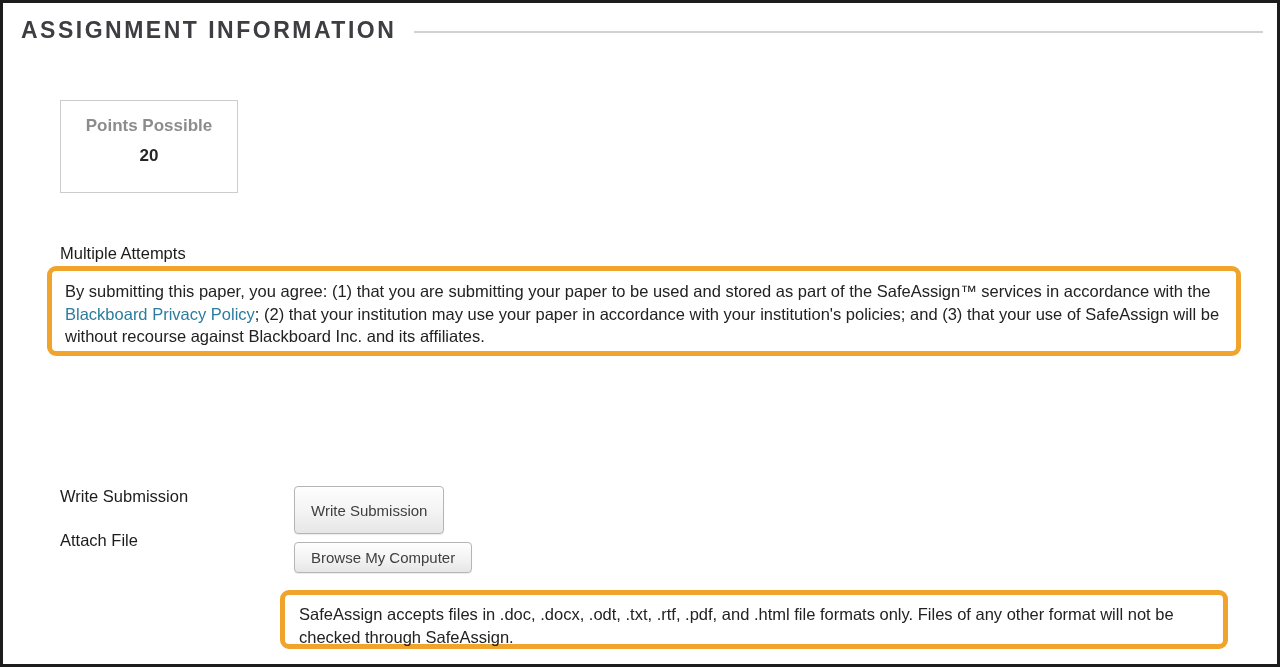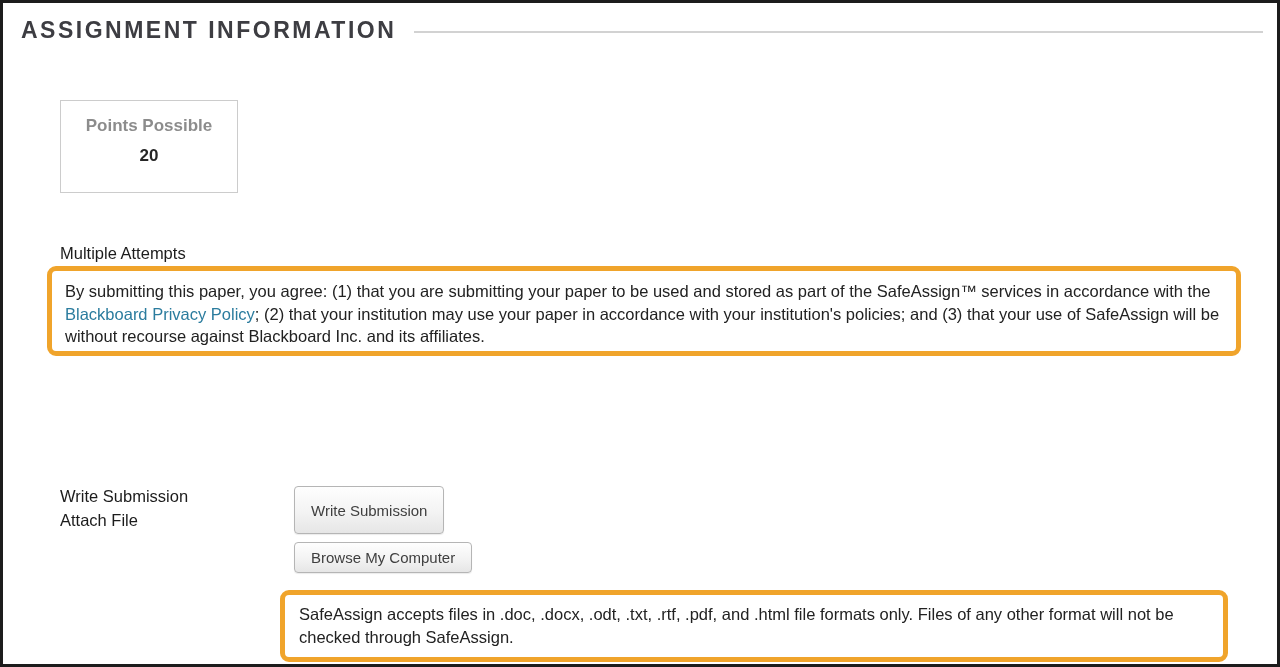--- a/index.html
+++ b/index.html
@@ -69,21 +69,21 @@
     color: #262626;
   }
 
   .field-label {
     position: absolute;
     font-size: 16.5px;
     color: #1c1c1c;
   }
   .label-multiple-attempts { left: 57px; top: 215px; margin-top: 26px; }
   .label-text-submission  { left: 57px; top: 484px; }
-  .label-attach-file      { left: 57px; top: 508px; }
+  .label-attach-file      { left: 57px; top: 528px; }
 
   
   .notice {
     position: absolute;
     border: 5px solid #f0a42b;
     border-radius: 9px;
     background: #ffffff;
     font-size: 16.5px;
     line-height: 22.5px;
     color: #222222;
@@ -92,21 +92,21 @@
     left: 44px;
     top: 263px;
     width: 1194px;
     height: 90px;
     padding: 9px 13px;
   }
   .notice.file-format {
     left: 277px;
     top: 587px;
     width: 948px;
-    height: 72px;
+    height: 59px;
     padding: 8px 14px;
     line-height: 23px;
   }
   .privacy-link {
     color: #2b7c9e;
     text-decoration: none;
     cursor: pointer;
   }
 
   

